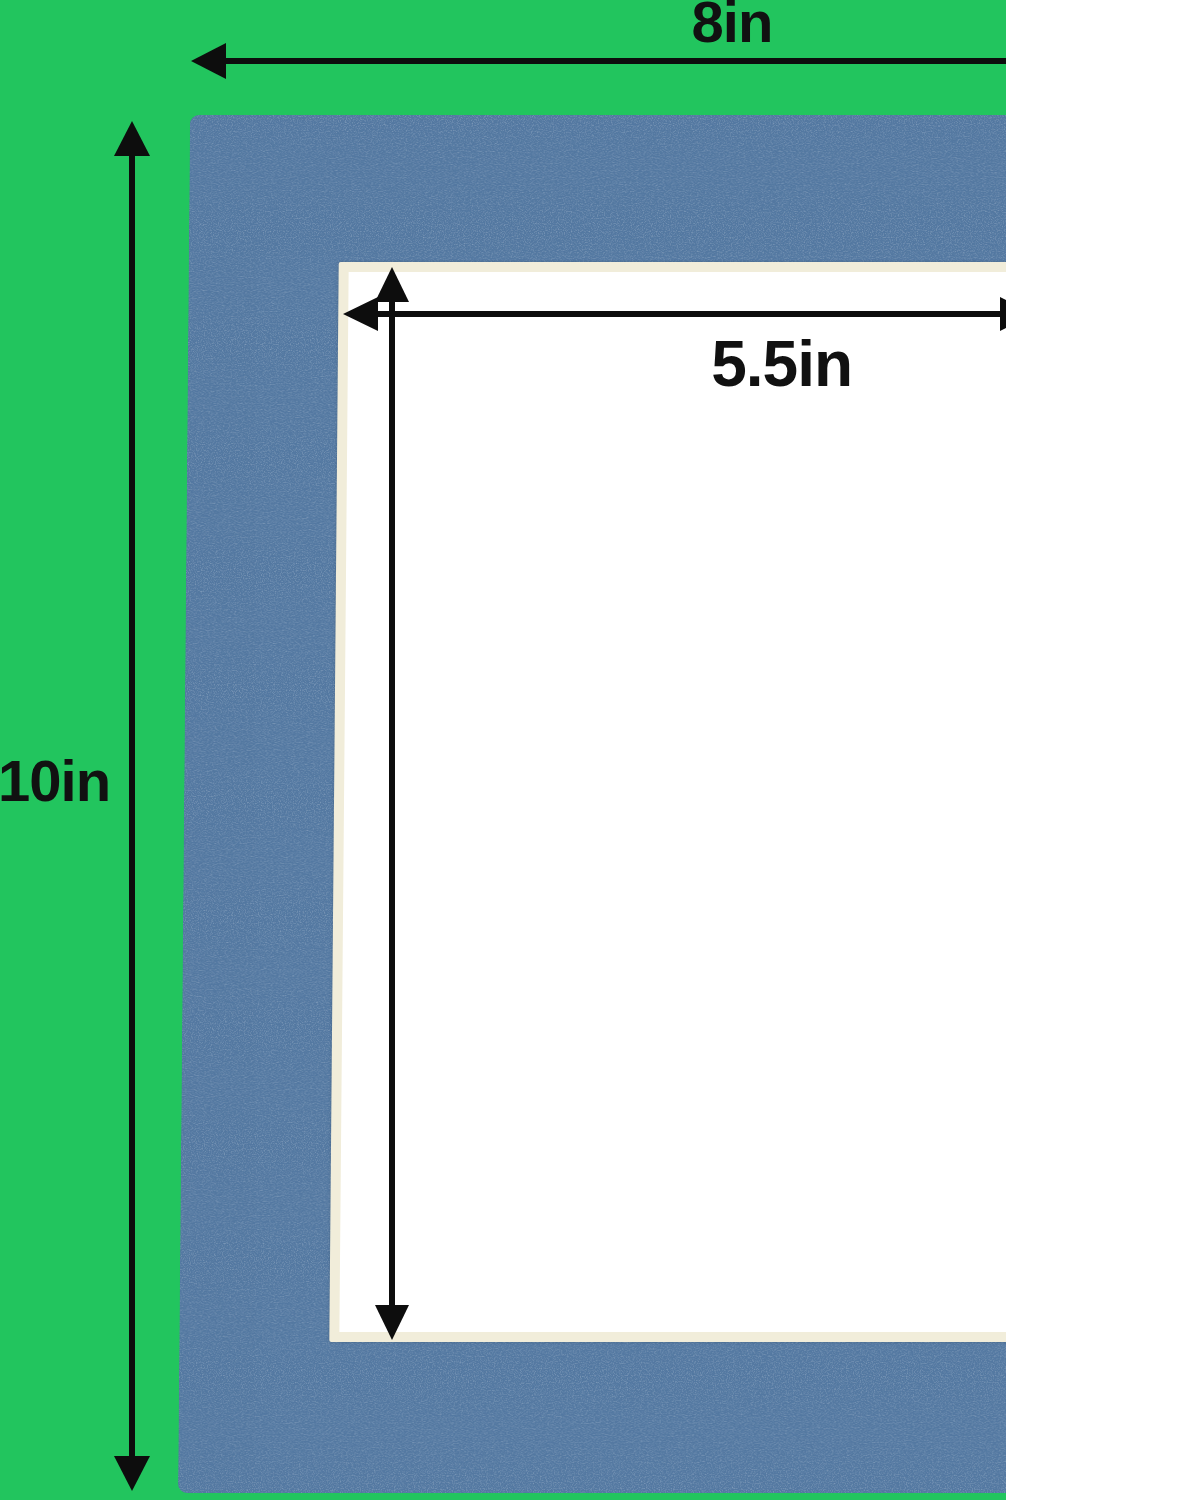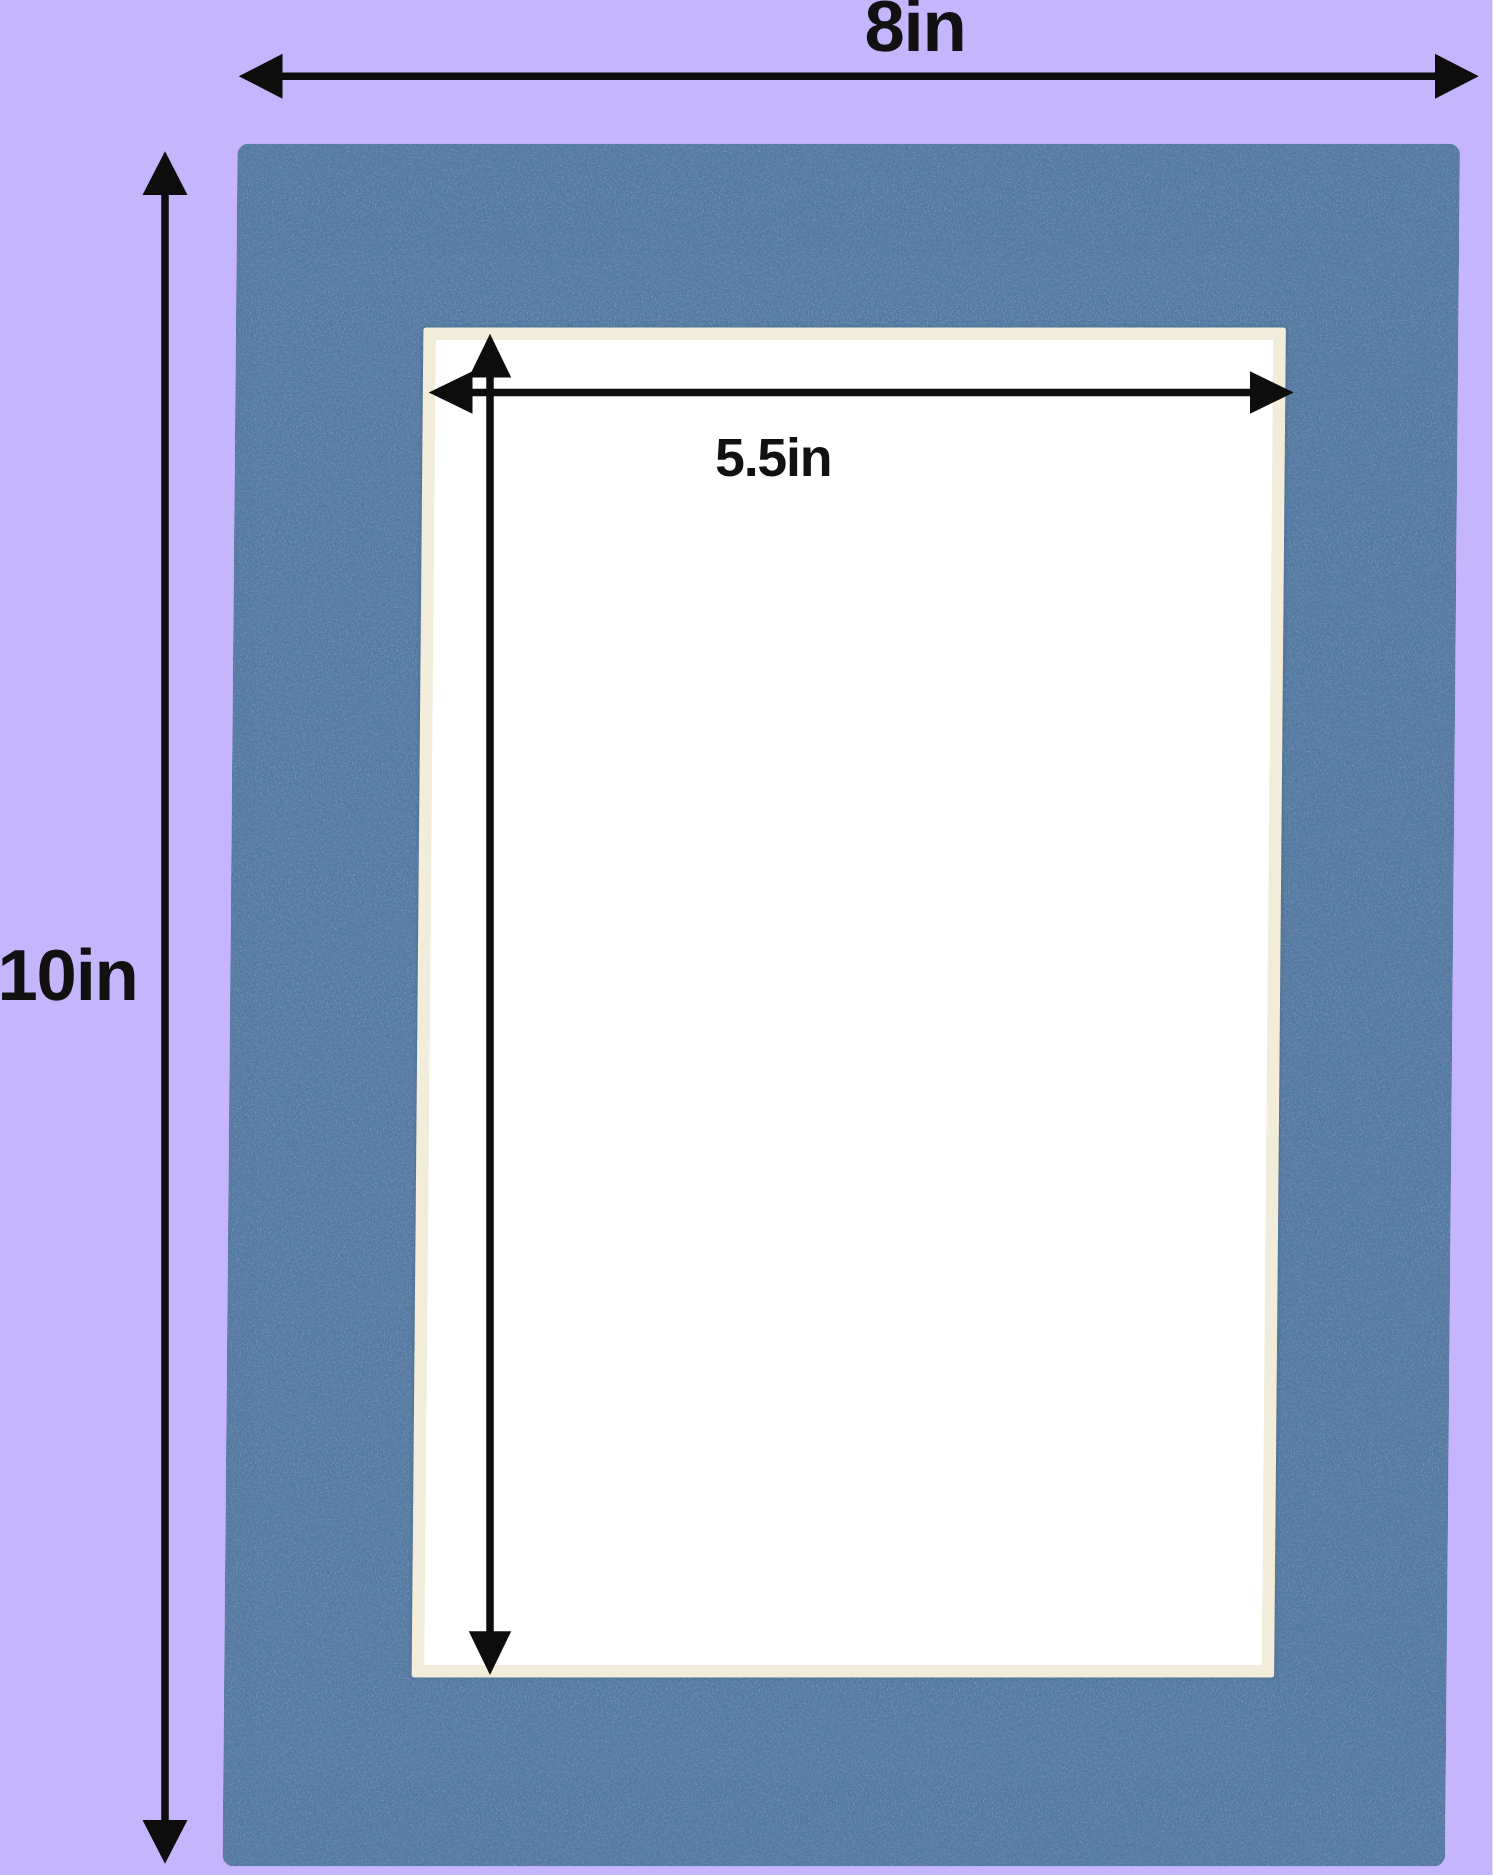--- a/index.html
+++ b/index.html
@@ -2,23 +2,23 @@
 <html><head>
 <meta charset="utf-8">
 <style>
   html, body {
     margin: 0;
     padding: 0;
     background: #ffffff;
   }
   .canvas {
     position: relative;
-    width: 1194px;
+    width: 1006px;
     height: 1500px;
-    background: #c4b5fd;
+    background: #22c55e;
     overflow: hidden;
     font-family: "Liberation Sans", "DejaVu Sans", sans-serif;
   }
 
   
   .mat {
     position: absolute;
     left: 190px;
     top: 115px;
     width: 978px;
@@ -79,24 +79,24 @@
     text-align: center;
     font-size: 58px;
   }
   .label-outer-height {
     left: -2px;
     top: 749px;
     font-size: 58px;
   }
   .label-opening-width {
     left: 572px;
-    top: 344px;
+    top: 329px;
     width: 280px;
-    text-align: left;
-    font-size: 43px;
+    text-align: right;
+    font-size: 64px;
   }
   .label-opening-height {
     left: 418px;
     top: 742px;
     font-size: 64px;
   }
 </style>
 </head>
 <body>
 

